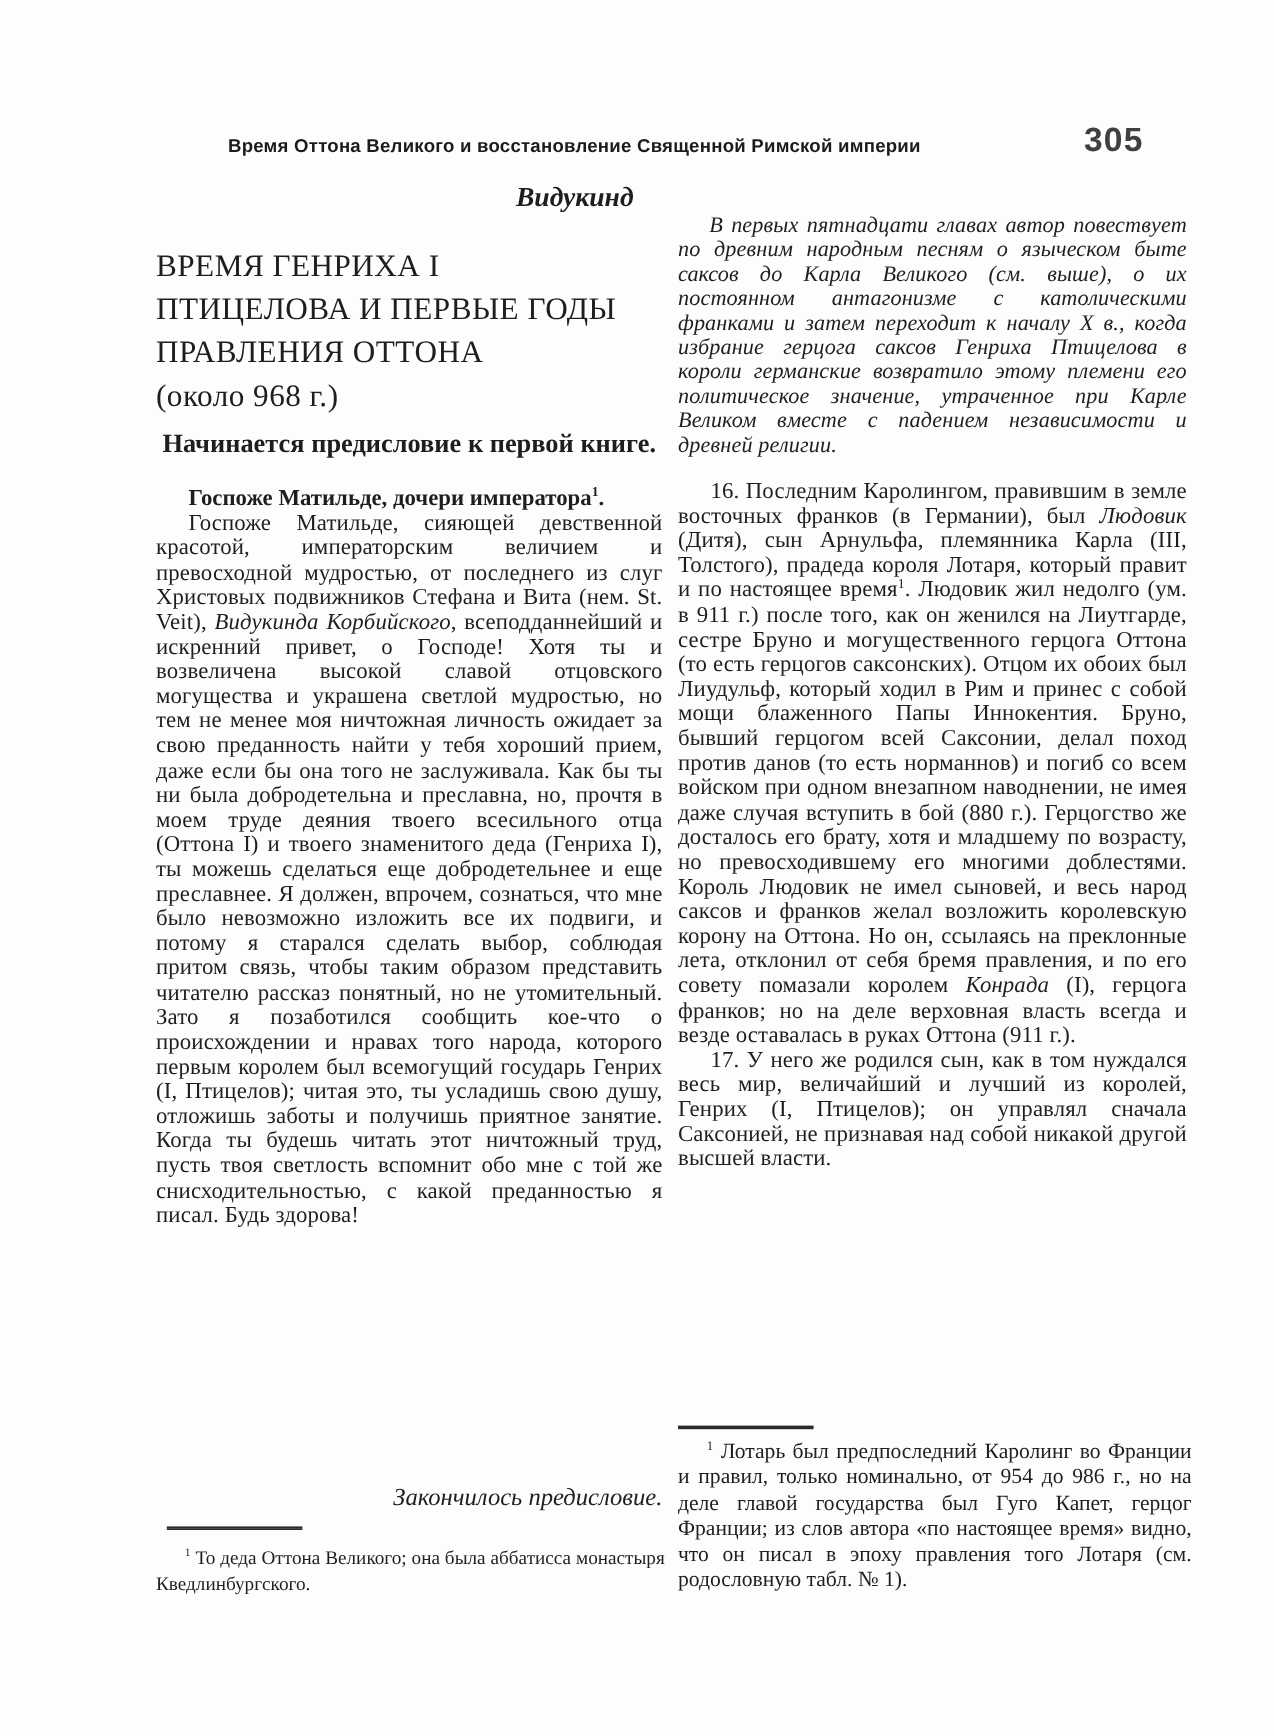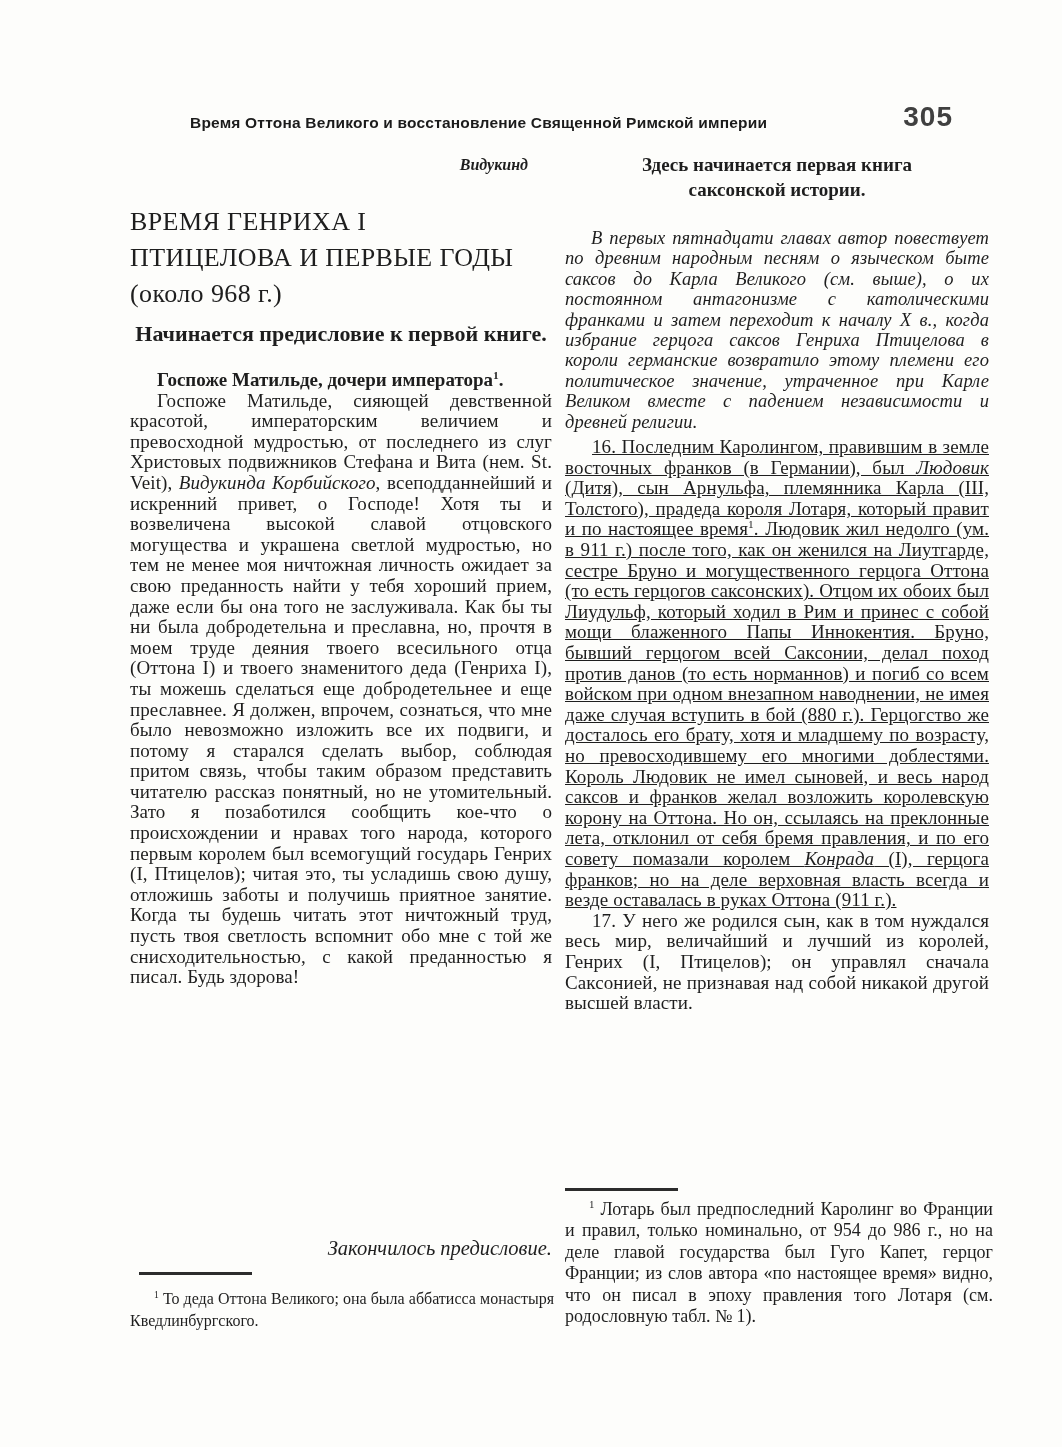--- a/index.html
+++ b/index.html
@@ -55,21 +55,21 @@
     left: 565px;
     top: 152px;
     width: 424px;
   }
 
   .author {
     text-align: right;
     padding-right: 24px;
     font-style: italic;
     font-weight: bold;
-    font-size: 16px;
+    font-size: 23px;
     line-height: 30px;
   }
 
   .chapter-title {
     margin-top: 24px;
     font-size: 26px;
     line-height: 36px;
     letter-spacing: 0.4px;
   }
 
@@ -160,52 +160,49 @@
     margin: 26px 0 0 0;
     font-style: italic;
     text-align: justify;
     text-indent: 26px;
     font-size: 18.5px;
     line-height: 20.4px;
     letter-spacing: 0.1px;
     hyphens: auto;
   }
 
-  .p16 { margin-top: 5px; text-decoration: underline; }
+  .p16 { margin-top: 18px; }
   .p17 { margin-top: 0; }
 </style>
 </head>
 <body>
 
 <div class="page">
 
   <div class="running-title">Время Оттона Великого и восстановление Священной Римской империи</div>
   <div class="page-num">305</div>
 
   <section class="col-left">
     <div class="author">Видукинд</div>
     <div class="chapter-title">
       <div class="ct-line">ВРЕМЯ ГЕНРИХА I</div>
       <div class="ct-line">ПТИЦЕЛОВА И ПЕРВЫЕ ГОДЫ</div>
+      <div class="ct-line">ПРАВЛЕНИЯ ОТТОНА</div>
       <div class="ct-line">(около 968 г.)</div>
     </div>
     <div class="subtitle">Начинается предисловие к первой книге.</div>
     <p class="dedication"><span>Госпоже Матильде, дочери императора</span><sup>1</sup><span>.</span></p>
     <p class="body-par"><span>Госпоже Матильде, сияющей девственной красотой, императорским величием и превосходной мудростью, от последнего из слуг Христовых подвижников Стефана и Вита (нем. St. Veit), </span><i>Видукинда Корбийского</i><span>, всеподданнейший и искренний привет, о Господе! Хотя ты и возвеличена высокой славой отцовского могущества и украшена светлой мудростью, но тем не менее моя ничтожная личность ожидает за свою преданность найти у тебя хороший прием, даже если бы она того не заслуживала. Как бы ты ни была добродетельна и преславна, но, прочтя в моем труде деяния твоего всесильного отца (Оттона I) и твоего знаменитого деда (Генриха I), ты можешь сделаться еще добродетельнее и еще преславнее. Я должен, впрочем, сознаться, что мне было невозможно изложить все их подвиги, и потому я старался сделать выбор, соблюдая притом связь, чтобы таким образом представить читателю рассказ понятный, но не утомительный. Зато я позаботился сообщить кое-что о происхождении и нравах того народа, которого первым королем был всемогущий государь Генрих (I, Птицелов); читая это, ты усладишь свою душу, отложишь заботы и получишь приятное занятие. Когда ты будешь читать этот ничтожный труд, пусть твоя светлость вспомнит обо мне с той же снисходительностью, с какой преданностью я писал. Будь здорова!</span></p>
   </section>
 
   <div class="closing-left">Закончилось предисловие.</div>
   <div class="fn-rule rule-left"></div>
   <p class="footnote footnote-left"><sup>1</sup><span> То деда Оттона Великого; она была аббатисса монастыря Кведлинбургского.</span></p>
 
   <section class="col-right">
-    <div class="rc-heading">
-      <div>Здесь начинается первая книга</div>
-      <div>саксонской истории.</div>
-    </div>
     <p class="summary">В первых пятнадцати главах автор повествует по древним народным песням о языческом быте саксов до Карла Великого (см. выше), о их постоянном антагонизме с католическими франками и затем переходит к началу X в., когда избрание герцога саксов Генриха Птицелова в короли германские возвратило этому племени его политическое значение, утраченное при Карле Великом вместе с падением независимости и древней религии.</p>
     <p class="body-par p16"><span>16. Последним Каролингом, правившим в земле восточных франков (в Германии), был </span><i>Людовик</i><span> (Дитя), сын Арнульфа, племянника Карла (III, Толстого), прадеда короля Лотаря, который правит и по настоящее время</span><sup>1</sup><span>. Людовик жил недолго (ум. в 911 г.) после того, как он женился на Лиутгарде, сестре Бруно и могущественного герцога Оттона (то есть герцогов саксонских). Отцом их обоих был Лиудульф, который ходил в Рим и принес с собой мощи блаженного Папы Иннокентия. Бруно, бывший герцогом всей Саксонии, делал поход против данов (то есть норманнов) и погиб со всем войском при одном внезапном наводнении, не имея даже случая вступить в бой (880 г.). Герцогство же досталось его брату, хотя и младшему по возрасту, но превосходившему его многими доблестями. Король Людовик не имел сыновей, и весь народ саксов и франков желал возложить королевскую корону на Оттона. Но он, ссылаясь на преклонные лета, отклонил от себя бремя правления, и по его совету помазали королем </span><i>Конрада</i><span> (I), герцога франков; но на деле верховная власть всегда и везде оставалась в руках Оттона (911 г.).</span></p>
     <p class="body-par p17">17. У него же родился сын, как в том нуждался весь мир, величайший и лучший из королей, Генрих (I, Птицелов); он управлял сначала Саксонией, не признавая над собой никакой другой высшей власти.</p>
   </section>
 
   <div class="fn-rule rule-right"></div>
   <p class="footnote footnote-right"><sup>1</sup><span> Лотарь был предпоследний Каролинг во Франции и правил, только номинально, от 954 до 986 г., но на деле главой государства был Гуго Капет, герцог Франции; из слов автора «по настоящее время» видно, что он писал в эпоху правления того Лотаря (см. родословную табл. № 1).</span></p>
 
 </div>
 

